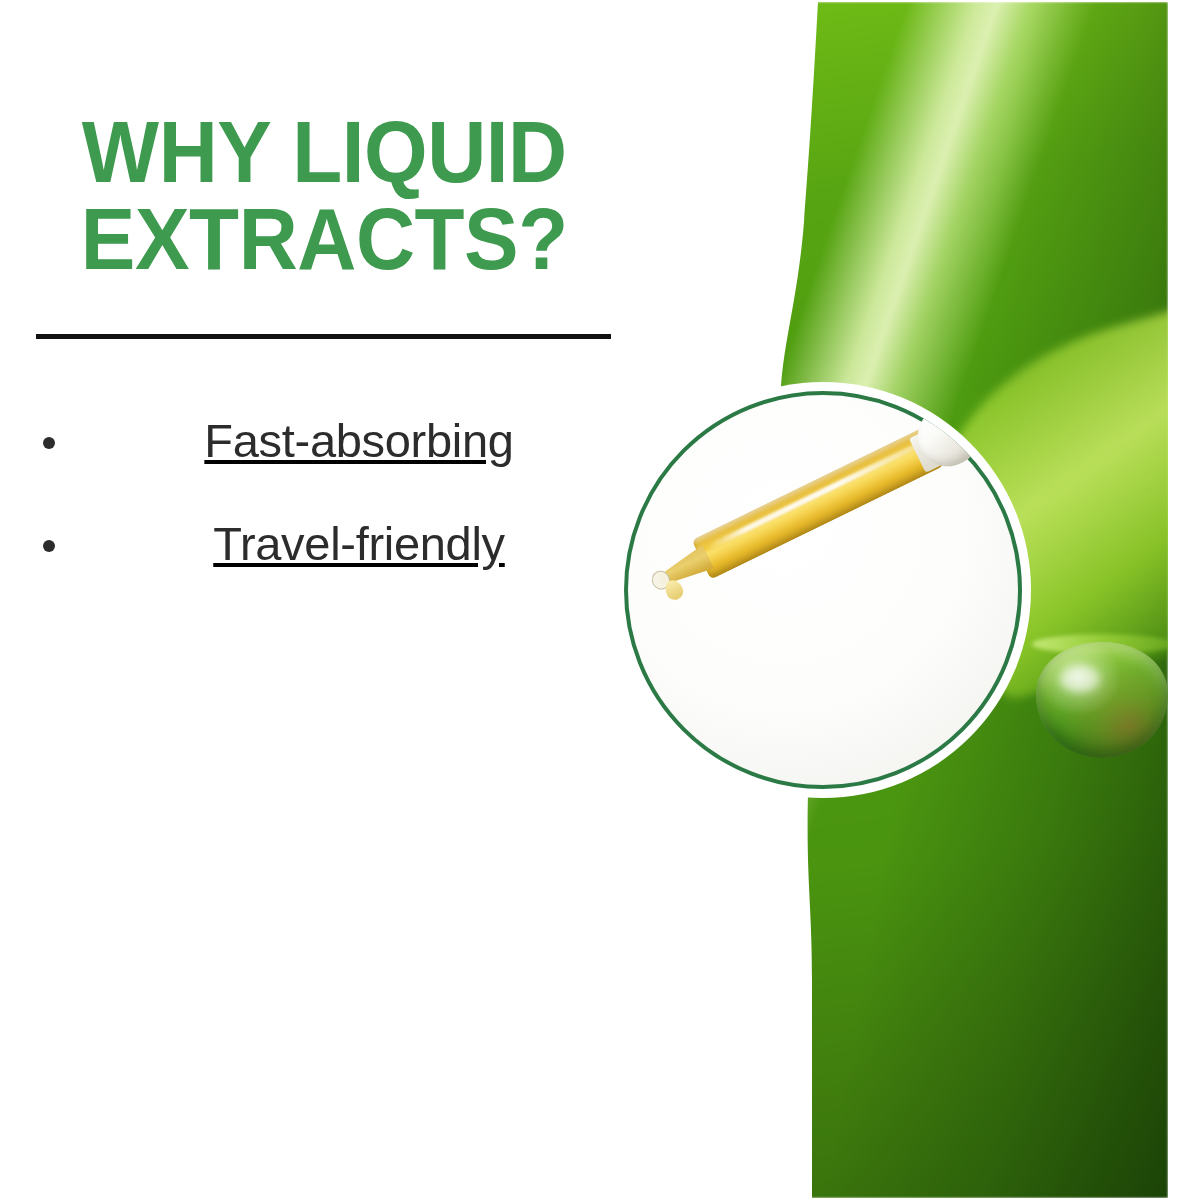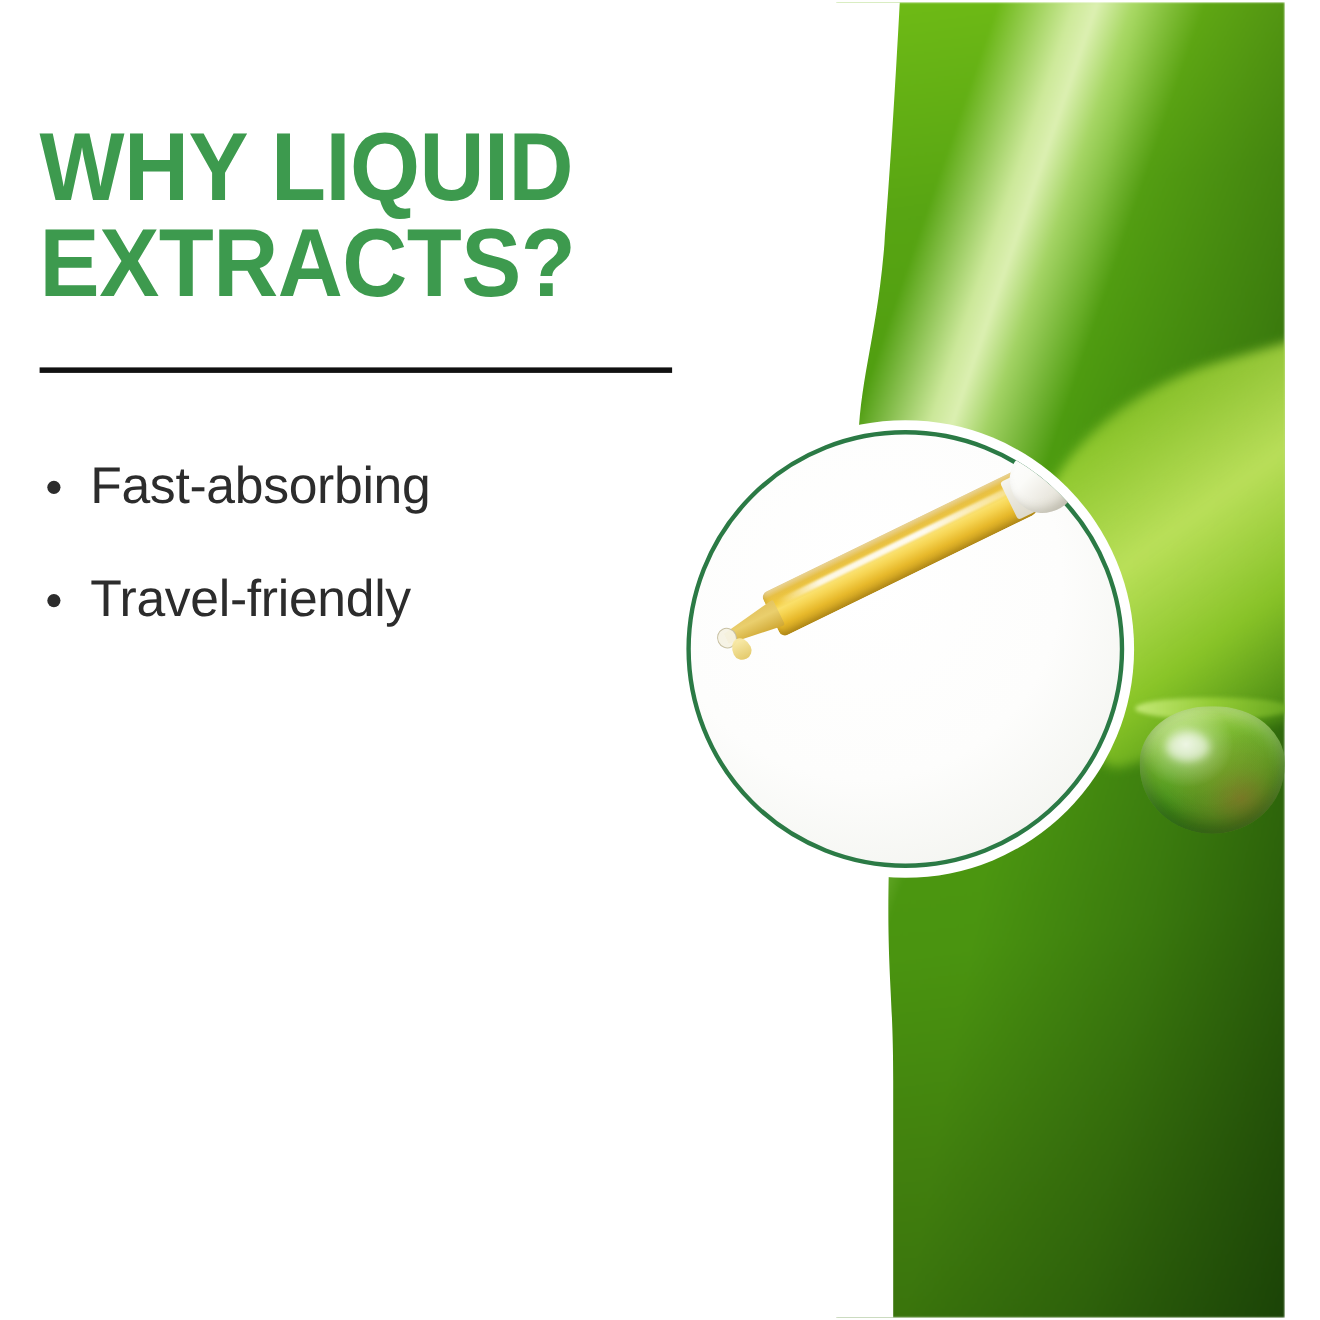--- a/index.html
+++ b/index.html
@@ -21,20 +21,21 @@
     background: #ffffff;
   }
 
   
   .text-col {
     position: absolute;
     left: 0;
     top: 0;
     width: 700px;
     height: 1200px;
+    text-align: center;
   }
 
   .headline {
     position: absolute;
     left: 36px;
     top: 108px;
     width: 620px;
     margin: 0;
     font-family: "Liberation Sans Narrow", "Liberation Sans", "DejaVu Sans", sans-serif;
     font-weight: 700;
@@ -58,20 +59,21 @@
   }
 
   .bullets {
     position: absolute;
     left: 36px;
     top: 412px;
     width: 600px;
     margin: 0;
     padding: 0;
     list-style: none;
+    text-decoration: underline;
   }
 
   .bullet {
     position: relative;
     padding-left: 46px;
     margin: 0 0 46px 0;
     font-size: 47px;
     line-height: 1.22;
     color: #2c2c2c;
     font-weight: 400;

